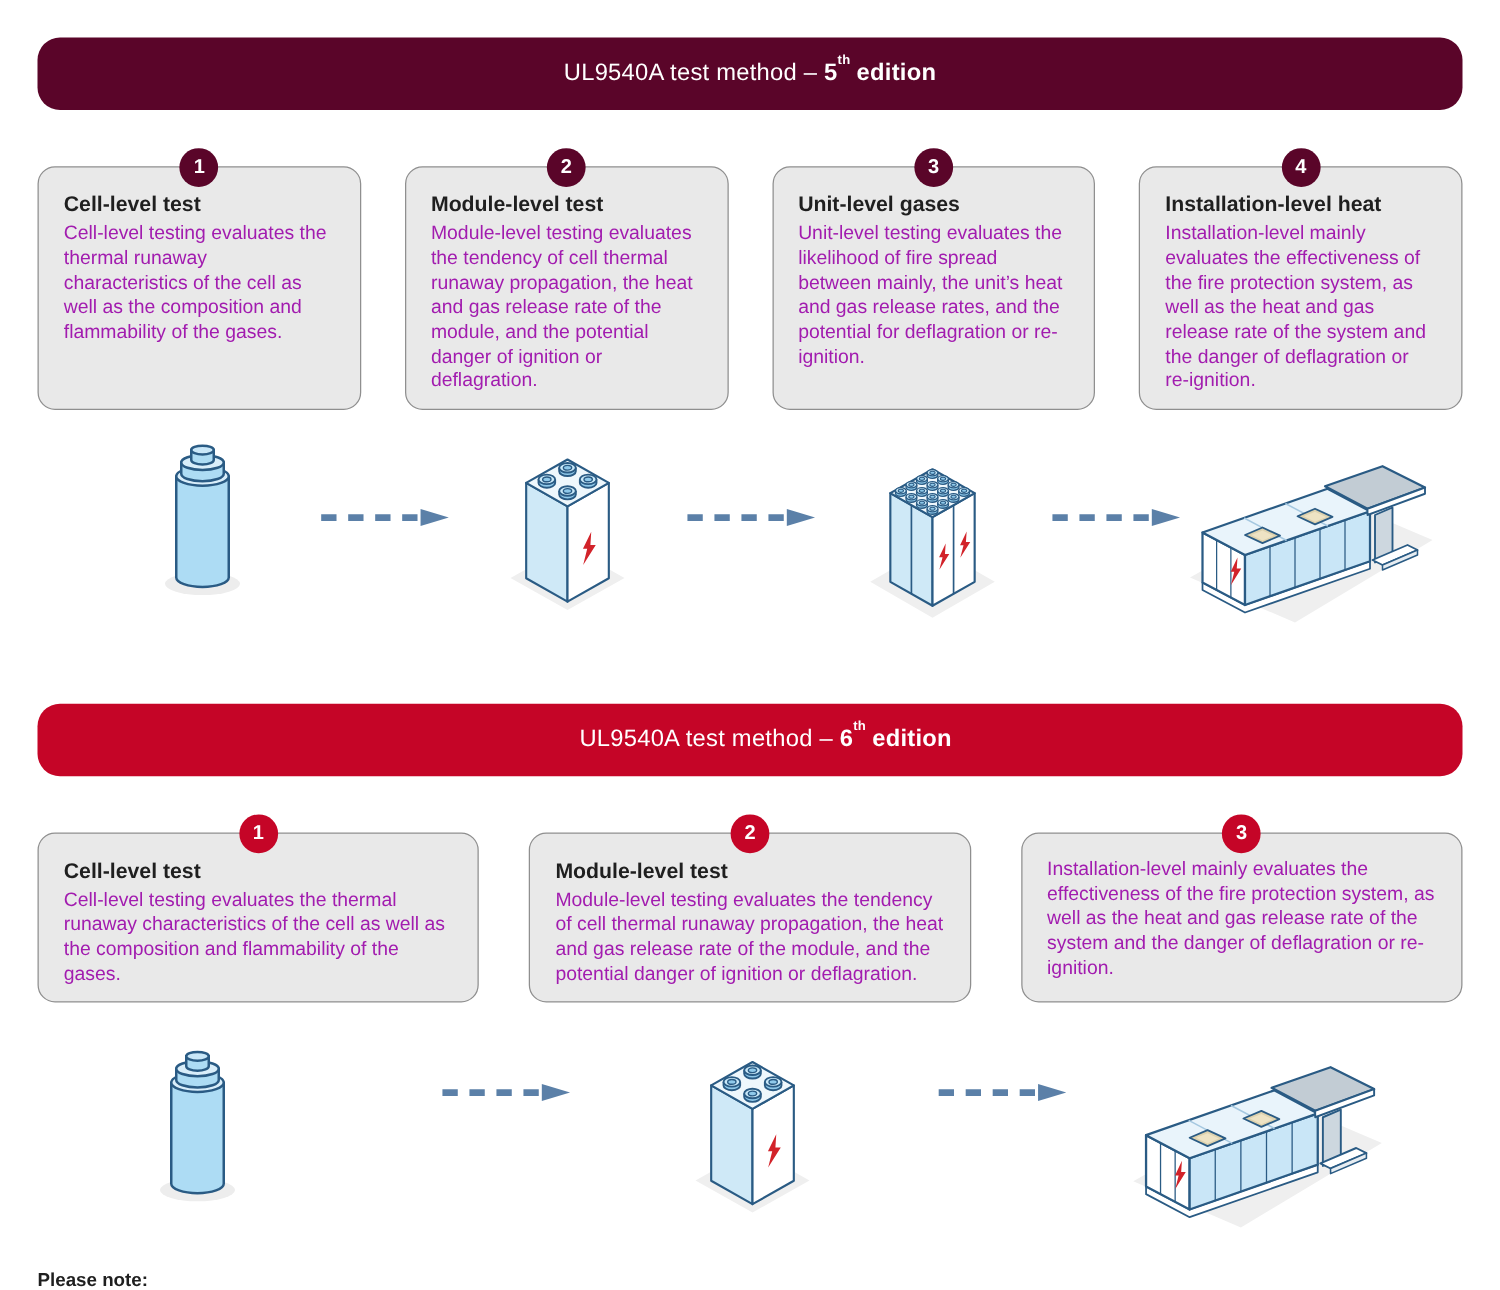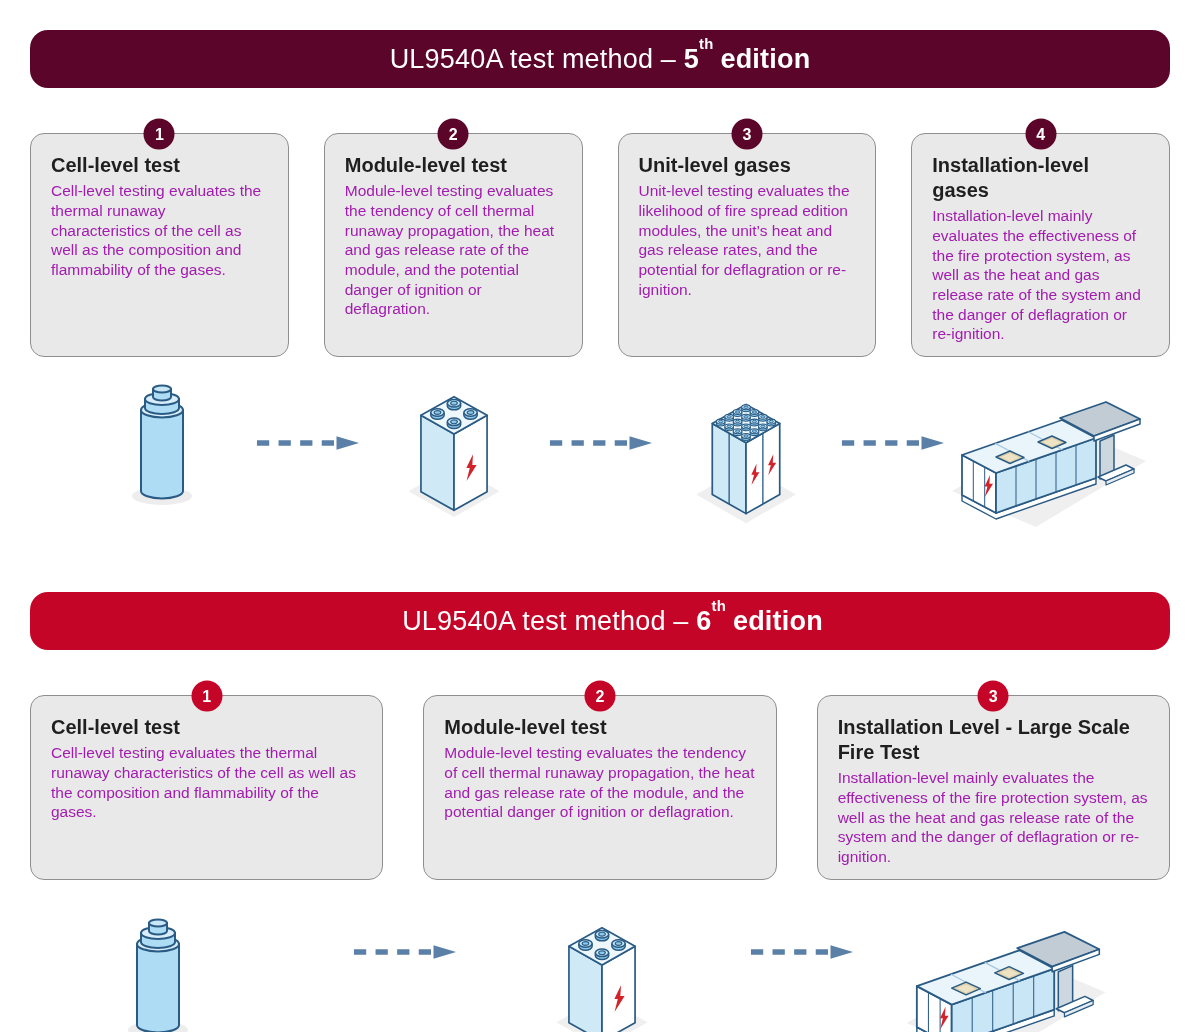--- a/index.html
+++ b/index.html
@@ -5,21 +5,21 @@
   * { margin:0; padding:0; box-sizing:border-box; }
   html,body { background:#ffffff; }
   .wrap {
     width:1200px; height:1032px; position:relative; background:#fff; overflow:hidden;
     font-family:"Liberation Sans", sans-serif; color:#1f1f1f;
   }
   
   .banner {
     margin:30px 30px 0; height:58px; border-radius:18px;
     display:flex; align-items:center; justify-content:center;
-    color:#fff; font-size:27px; letter-spacing:0.2px;
+    color:#fff; font-size:19px; letter-spacing:0.2px;
   }
   .banner.s5 { background:var(--maroon,#5a0529); }
   .banner.s6 { background:var(--red,#c50527); margin-top:67px;padding-left:25px; }
   .banner b { font-weight:bold; }
   .banner sup { font-size:0.55em; position:relative; top:-0.55em; font-weight:bold; }
   .banner .ed-word { margin-left:0.26em; }
   
   .cards { display:flex; margin:45px 30px 0; }
   .cards.row4 { gap:35px; }
   .cards.row3 { gap:40px; }
@@ -30,21 +30,21 @@
   .cards.row4 .card { min-height:166px; }
   .cards.row3 .card { min-height:127px; }
   .badge {
     position:absolute; top:0; left:50%; transform:translate(-50%,-50%);
     width:31px; height:31px; border-radius:50%;
     display:flex; align-items:center; justify-content:center;
     color:#fff; font-weight:bold; font-size:16px;
   }
   .s5sec .badge { background:var(--maroon,#5a0529); }
   .s6sec .badge { background:var(--red,#c50527); }
-  .card-title { font-weight:bold; font-size:20px; line-height:1.26; margin-bottom:3px; }
+  .card-title { font-weight:bold; font-size:17px; line-height:1.26; margin-bottom:3px; }
   .card-body  { font-size:15.5px; line-height:1.27; color:#a21caf; }
   
   .illo-row { position:relative; margin:0 30px; }
   .illo-row.r1 { height:152px; margin-top:16px; }
   .illo-row.r2 { height:160px; margin-top:24px; }
   .illo { position:absolute; transform:translateX(-50%); }
   
   .note { margin:28px 30px 0; font-size:15px; line-height:1.4; }
   .note-label { font-weight:bold; }
 </style>
@@ -238,25 +238,25 @@
         <div class="card-body">Cell-level testing evaluates the thermal runaway characteristics of the cell as well as the composition and flammability of the gases.</div>
       </div>
       <div class="card">
         <div class="badge">2</div>
         <div class="card-title">Module-level test</div>
         <div class="card-body">Module-level testing evaluates the tendency of cell thermal runaway propagation, the heat and gas release rate of the module, and the potential danger of ignition or deflagration.</div>
       </div>
       <div class="card">
         <div class="badge">3</div>
         <div class="card-title">Unit-level gases</div>
-        <div class="card-body">Unit-level testing evaluates the likelihood of fire spread edition modules, the unit’s heat and gas release rates, and the potential for deflagration or re-ignition.</div>
+        <div class="card-body">Unit-level testing evaluates the likelihood of fire spread between mainly, the unit’s heat and gas release rates, and the potential for deflagration or re-ignition.</div>
       </div>
       <div class="card">
         <div class="badge">4</div>
-        <div class="card-title">Installation-level gases</div>
+        <div class="card-title">Installation-level heat</div>
         <div class="card-body">Installation-level mainly evaluates the effectiveness of the fire protection system, as well as the heat and gas release rate of the system and the danger of deflagration or re-ignition.</div>
       </div>
     </div>
 
     <div class="illo-row r1">
       <svg class="illo" style="left:132px; top:7px;" width="70" height="128">
           <use href="#sym-cell"></use>
         </svg>
       <svg class="illo" style="left:278px; top:62px;" width="108" height="16">
           <use href="#sym-arrow"></use>
@@ -290,21 +290,20 @@
         <div class="card-title">Cell-level test</div>
         <div class="card-body">Cell-level testing evaluates the thermal runaway characteristics of the cell as well as the composition and flammability of the gases.</div>
       </div>
       <div class="card">
         <div class="badge">2</div>
         <div class="card-title">Module-level test</div>
         <div class="card-body">Module-level testing evaluates the tendency of cell thermal runaway propagation, the heat and gas release rate of the module, and the potential danger of ignition or deflagration.</div>
       </div>
       <div class="card">
         <div class="badge">3</div>
-        <div class="card-title">Installation Level - Large Scale Fire Test</div>
         <div class="card-body">Installation-level mainly evaluates the effectiveness of the fire protection system, as well as the heat and gas release rate of the system and the danger of deflagration or re-ignition.</div>
       </div>
     </div>
 
     <div class="illo-row r2">
       <svg class="illo" style="left:128px; top:10px;" width="70" height="128">
           <use href="#sym-cell"></use>
         </svg>
       <svg class="illo" style="left:375px; top:40px;" width="108" height="16">
           <use href="#sym-arrow"></use>

